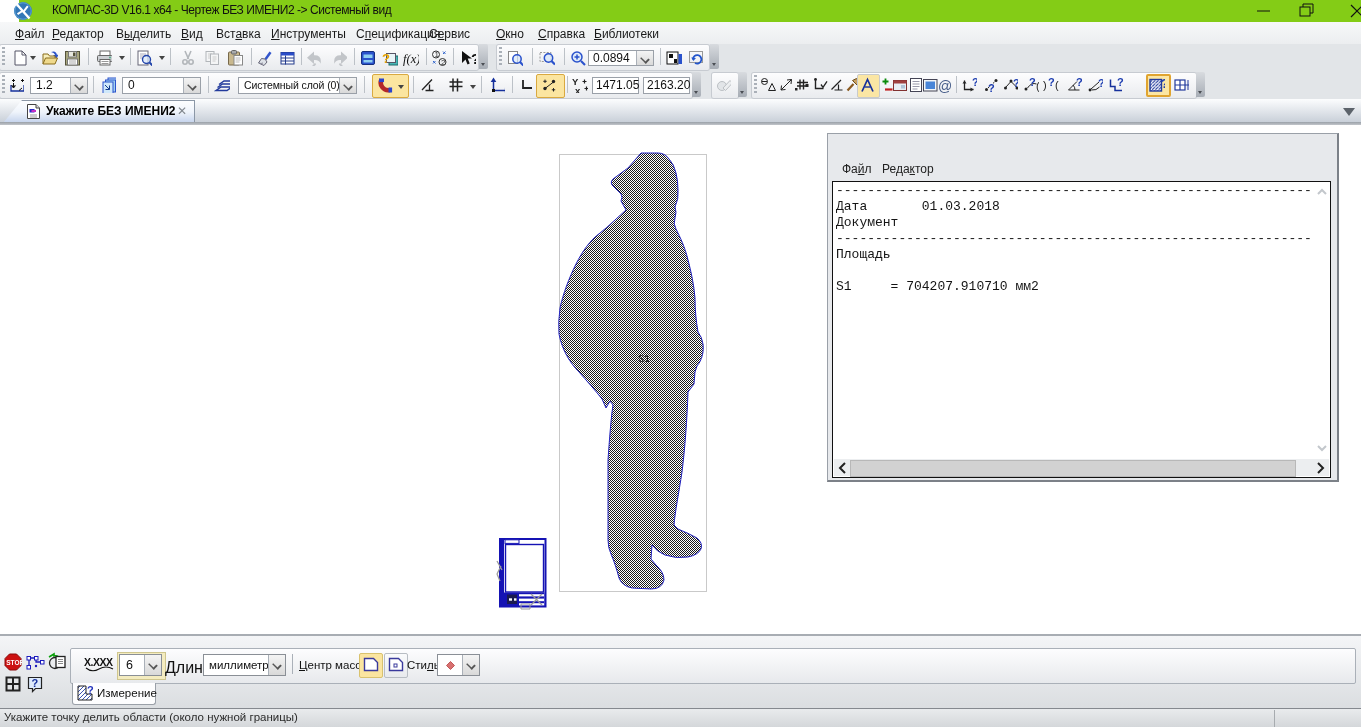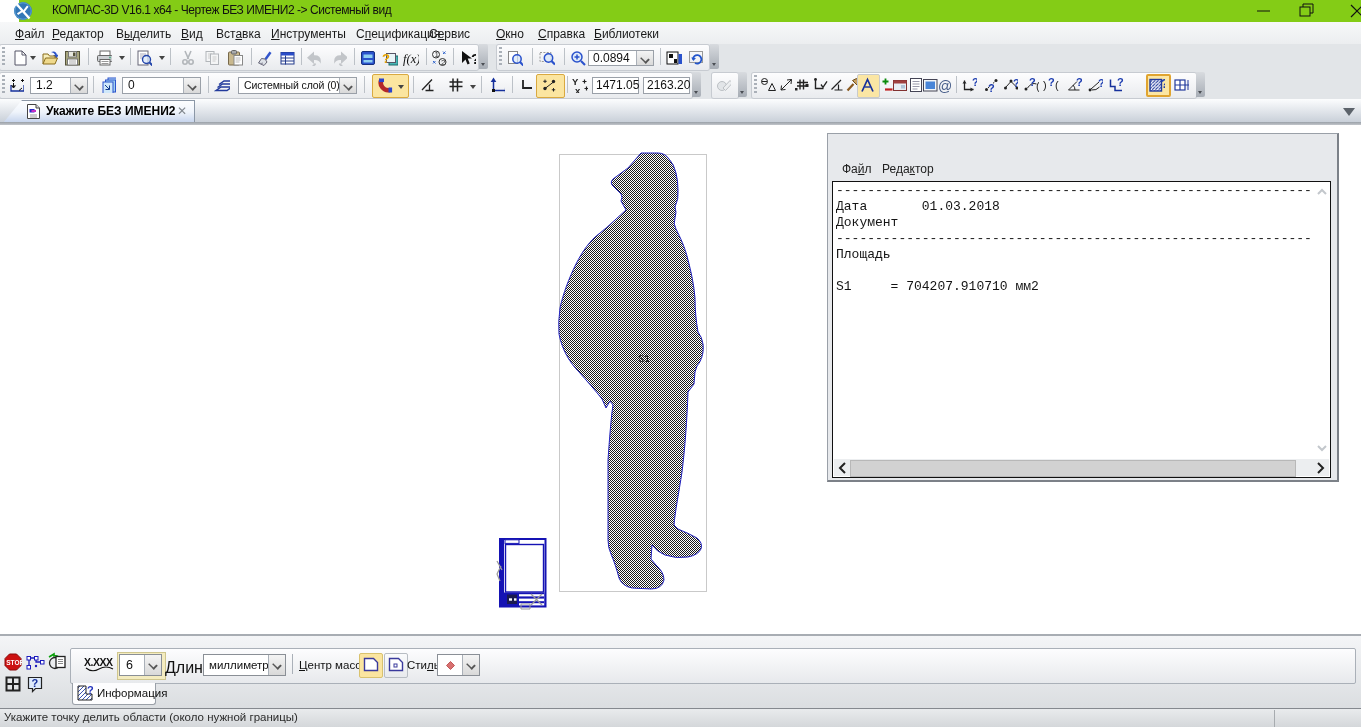--- a/index.html
+++ b/index.html
@@ -623,21 +623,21 @@
  <span class="lbl" style="left:407px;top:23px;font-size:11.5px">Сти<span class="u">л</span>ь</span>
  <div class="combo" style="left:437px;top:18px;width:41px;height:20px;line-height:20px;border-color:#8a8f96">
       <svg style="position:absolute;left:8px;top:6px" width="9" height="9">
         <path d="M4.5,0.5 L8.5,4.5 L4.5,8.5 L0.5,4.5 z" fill="#d87070" stroke="#c05858"></path>
       </svg>
       <div class="cbarr">
         <div class="chev" style="top:6px"></div>
       </div>
     </div>
  <div class="abs" id="mtab">
-      <span class="abs" style="left:24px;top:4px;font-size:11.5px">Информация</span>
+      <span class="abs" style="left:24px;top:4px;font-size:11.5px">Измерение</span>
   <svg class="abs" style="left:4px;top:2px" width="20" height="17">
         <defs>
           <pattern id="h2" width="4" height="4" patternUnits="userSpaceOnUse">
             <path d="M0,4 L4,0" stroke="#3a54b4" stroke-width="1"></path>
           </pattern>
         </defs>
         <path d="M1,1 h8 v8 h6 v6 h-14 z" fill="url(#h2)" stroke="#222"></path>
         <text x="10" y="9" font-size="11" font-weight="bold" fill="#2233bb">?</text>
       </svg>
  </div>

